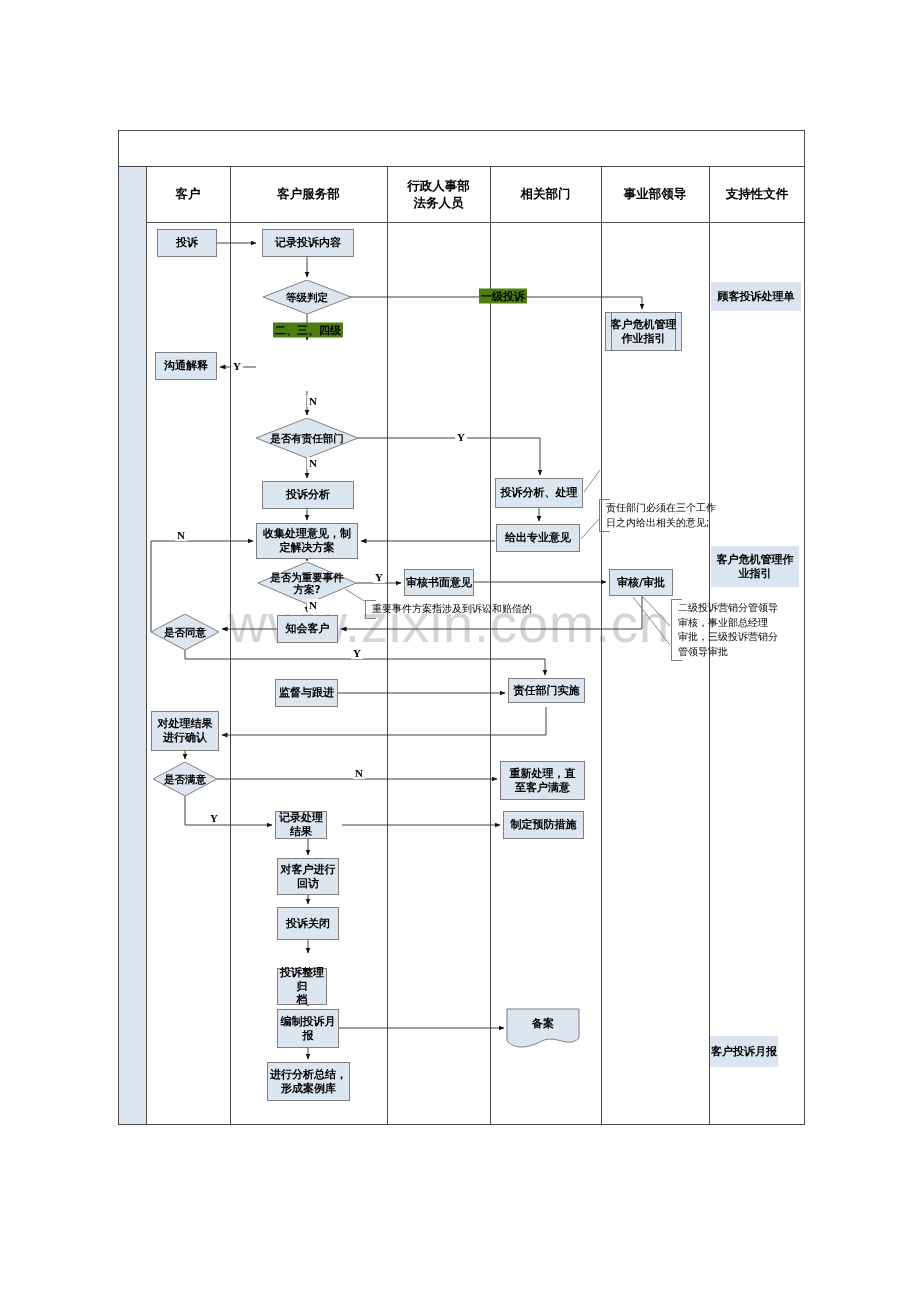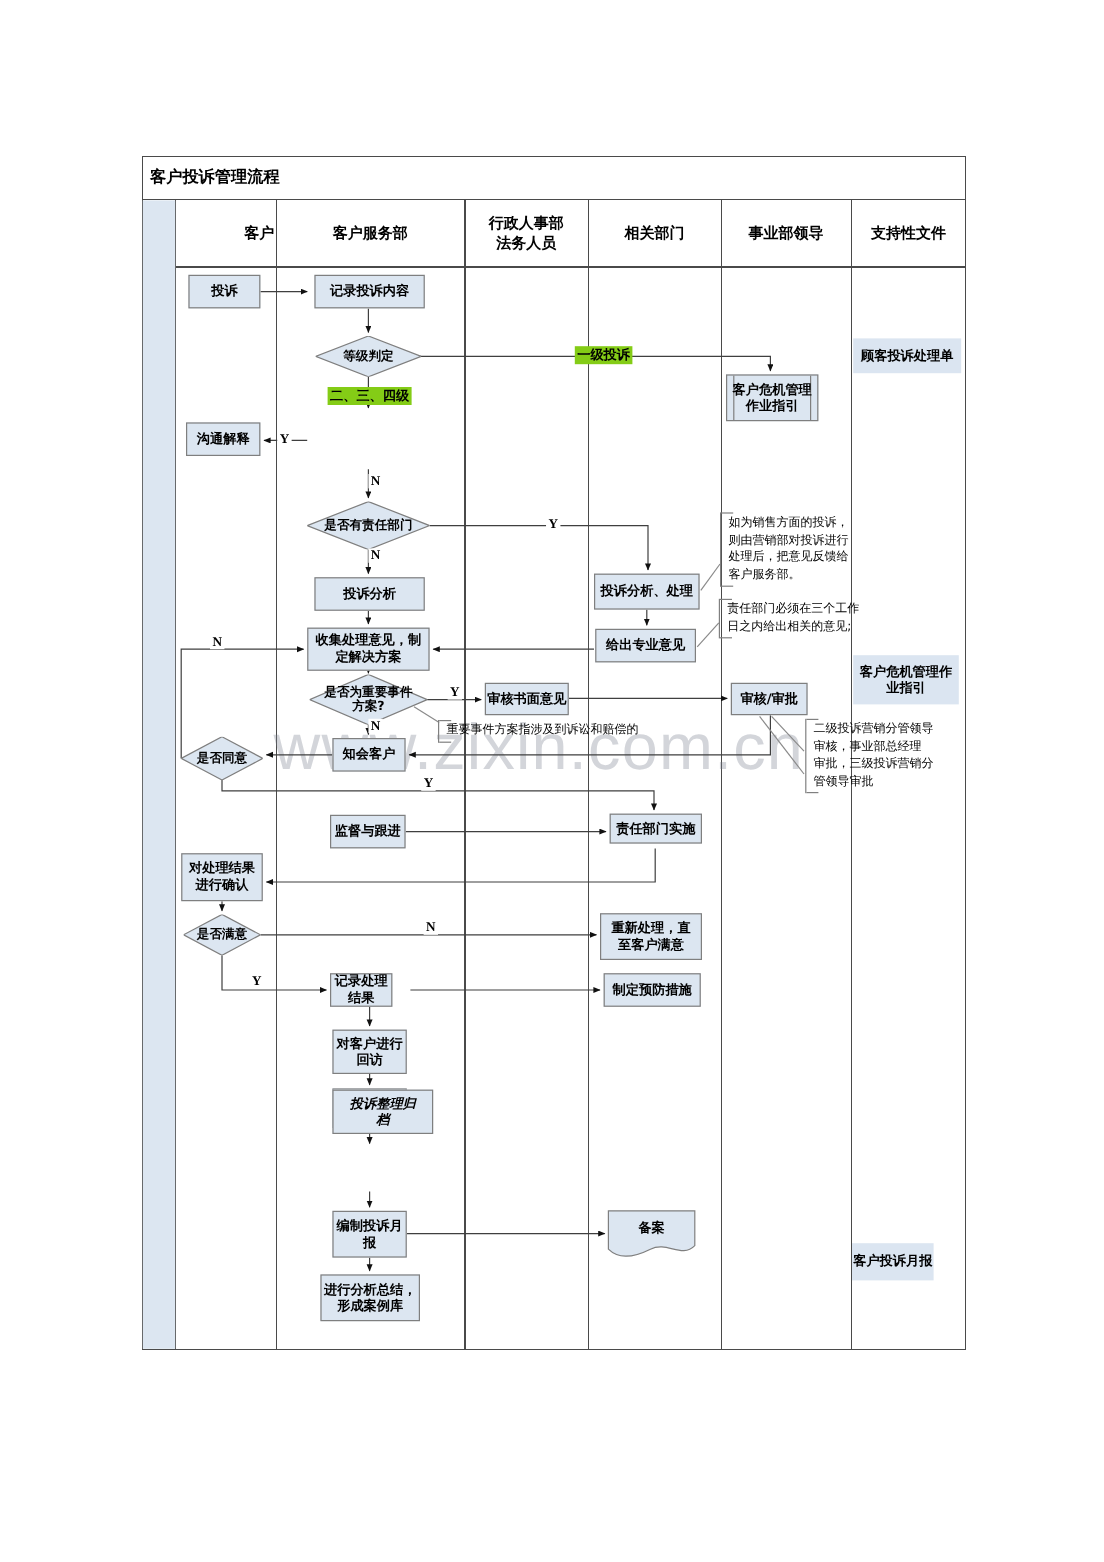--- a/index.html
+++ b/index.html
@@ -18,21 +18,21 @@
         text-align:center;font-size:11px;font-weight:bold;line-height:1.25;white-space:pre-line;box-sizing:border-box;}
   .predef .bars{position:absolute;left:5px;right:5px;top:0;bottom:0;border-left:1px solid #7f7f7f;
         border-right:1px solid #7f7f7f;}
   .predef span{position:relative;z-index:1;}
   .diamond{position:absolute;display:flex;align-items:center;justify-content:center;text-align:center;
         font-size:10.5px;font-weight:bold;line-height:1.15;white-space:pre-line;}
   .diamond svg{position:absolute;left:0;top:0;width:100%;height:100%;}
   .diamond span{position:relative;z-index:1;}
   .blabel{position:absolute;transform:translate(-50%,-50%);background:#fff;padding:0 2px;
         font-family:"Liberation Serif","DejaVu Serif",serif;font-size:11px;font-weight:bold;}
-  .clabel{position:absolute;transform:translate(-50%,-50%);background:#84cc16;padding:0 2px;
+  .clabel{position:absolute;transform:translate(-50%,-50%);background:#4d7c0f;padding:0 2px;
         font-size:11px;font-weight:bold;white-space:nowrap;}
   .callout{position:absolute;font-size:10px;line-height:1.45;white-space:pre-line;padding:2px 0 2px 6px;
         border-left:1px solid #808080;background:transparent;}
   .callout::before,.callout::after{content:"";position:absolute;left:0;width:10px;height:1px;background:#808080;}
   .callout::before{top:0;}
   .callout::after{bottom:0;}
   .watermark{position:absolute;left:228px;top:592px;font-size:54px;letter-spacing:1px;white-space:nowrap;
         color:rgba(120,128,142,0.33);font-family:"Liberation Sans",sans-serif;}
   .doctext{position:absolute;display:flex;align-items:center;justify-content:center;font-size:11px;
         font-weight:bold;}
@@ -102,22 +102,21 @@
     <g stroke="#8a8a8a" stroke-width="1">
       <line x1="600" y1="470" x2="584" y2="492"></line>
       <line x1="599" y1="519" x2="581" y2="539"></line>
       <line x1="345" y1="589" x2="366" y2="602"></line>
       <line x1="643" y1="597" x2="670" y2="626"></line>
       <line x1="633" y1="597" x2="670" y2="645"></line>
     </g>
     <path d="M507,1009 H579 V1038 C568,1049 556,1034 542,1041 C528,1048 516,1050 507,1041 Z" fill="#dce6f1" stroke="#7f7f7f" stroke-width="1"></path>
   </svg>
 
-  <div class="title">客户投诉管理流程</div>
-  <div class="lanehead" style="left:146px;width:84px;padding-left:28px;">客户</div>
+  <div class="lanehead" style="left:146px;width:84px;">客户</div>
   <div class="lanehead" style="left:230px;width:157px;">客户服务部</div>
   <div class="lanehead" style="left:387px;width:103px;">行政人事部
 法务人员</div>
   <div class="lanehead" style="left:490px;width:111px;">相关部门</div>
   <div class="lanehead" style="left:601px;width:108px;">事业部领导</div>
   <div class="lanehead" style="left:709px;width:96px;">支持性文件</div>
 
   <div class="node" style="left:157px;top:229px;width:60px;height:28px;">投诉</div>
   <div class="node" style="left:262px;top:229px;width:92px;height:28px;">记录投诉内容</div>
   <div class="node" style="left:155px;top:352px;width:62px;height:28px;">沟通解释</div>
@@ -133,21 +132,21 @@
   <div class="node" style="left:508px;top:678px;width:77px;height:25px;">责任部门实施</div>
   <div class="node" style="left:151px;top:711px;width:68px;height:40px;">对处理结果
 进行确认</div>
   <div class="node" style="left:500px;top:761px;width:85px;height:39px;">重新处理，直
 至客户满意</div>
   <div class="node" style="left:275px;top:811px;width:52px;height:28px;">记录处理结果</div>
   <div class="node" style="left:503px;top:811px;width:81px;height:28px;">制定预防措施</div>
   <div class="node" style="left:277px;top:858px;width:62px;height:37px;">对客户进行
 回访</div>
   <div class="node" style="left:277px;top:907px;width:62px;height:33px;">投诉关闭</div>
-  <div class="node" style="left:277px;top:908px;width:84px;height:37px;font-style:italic;">投诉整理归
+  <div class="node" style="left:277px;top:968px;width:50px;height:37px;">投诉整理归
 档</div>
   <div class="node" style="left:277px;top:1009px;width:62px;height:39px;">编制投诉月
 报</div>
   <div class="node" style="left:267px;top:1062px;width:83px;height:39px;">进行分析总结，
 形成案例库</div>
 
   <div class="node predef" style="left:605px;top:312px;width:77px;height:39px;">
     <div class="bars"></div>
     <span>客户危机管理
 作业指引</span>
@@ -198,24 +197,20 @@
   <div class="blabel" style="left:313px;top:401px;">N</div>
   <div class="blabel" style="left:461px;top:437px;">Y</div>
   <div class="blabel" style="left:313px;top:463px;">N</div>
   <div class="blabel" style="left:181px;top:535px;">N</div>
   <div class="blabel" style="left:379px;top:577px;">Y</div>
   <div class="blabel" style="left:313px;top:605px;">N</div>
   <div class="blabel" style="left:357px;top:653px;">Y</div>
   <div class="blabel" style="left:359px;top:773px;">N</div>
   <div class="blabel" style="left:214px;top:818px;">Y</div>
 
-  <div class="callout" style="left:600px;top:427px;width:108px;">如为销售方面的投诉，
-则由营销部对投诉进行
-处理后，把意见反馈给
-客户服务部。</div>
   <div class="callout" style="left:599px;top:499px;width:118px;">责任部门必须在三个工作
 日之内给出相关的意见;</div>
   <div class="callout" style="left:365px;top:600px;width:172px;">重要事件方案指涉及到诉讼和赔偿的</div>
   <div class="callout" style="left:671px;top:599px;width:112px;">二级投诉营销分管领导
 审核，事业部总经理
 审批，三级投诉营销分
 管领导审批</div>
 
 </div>
 

